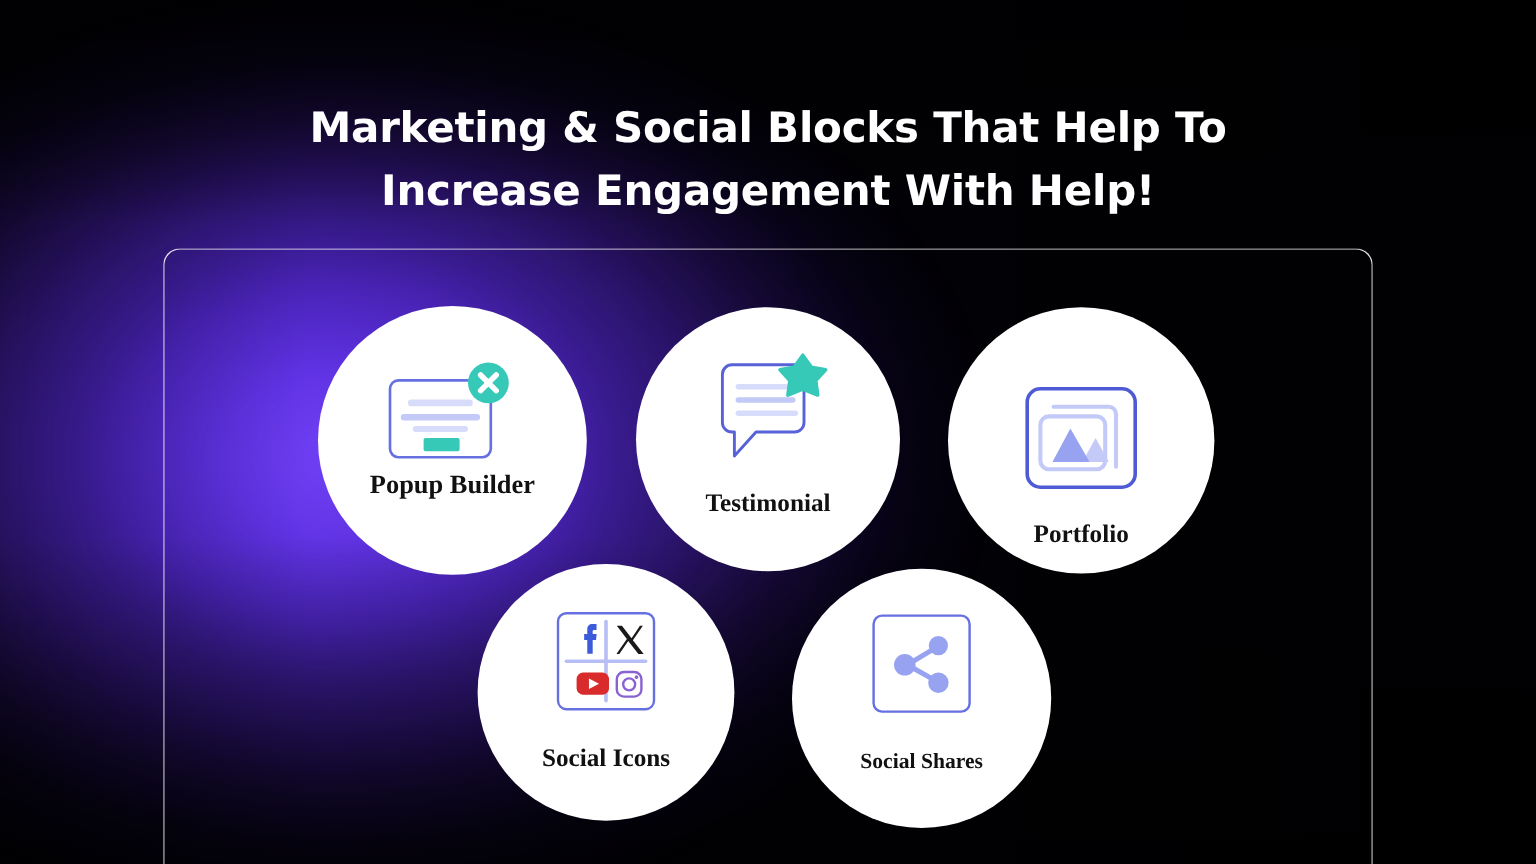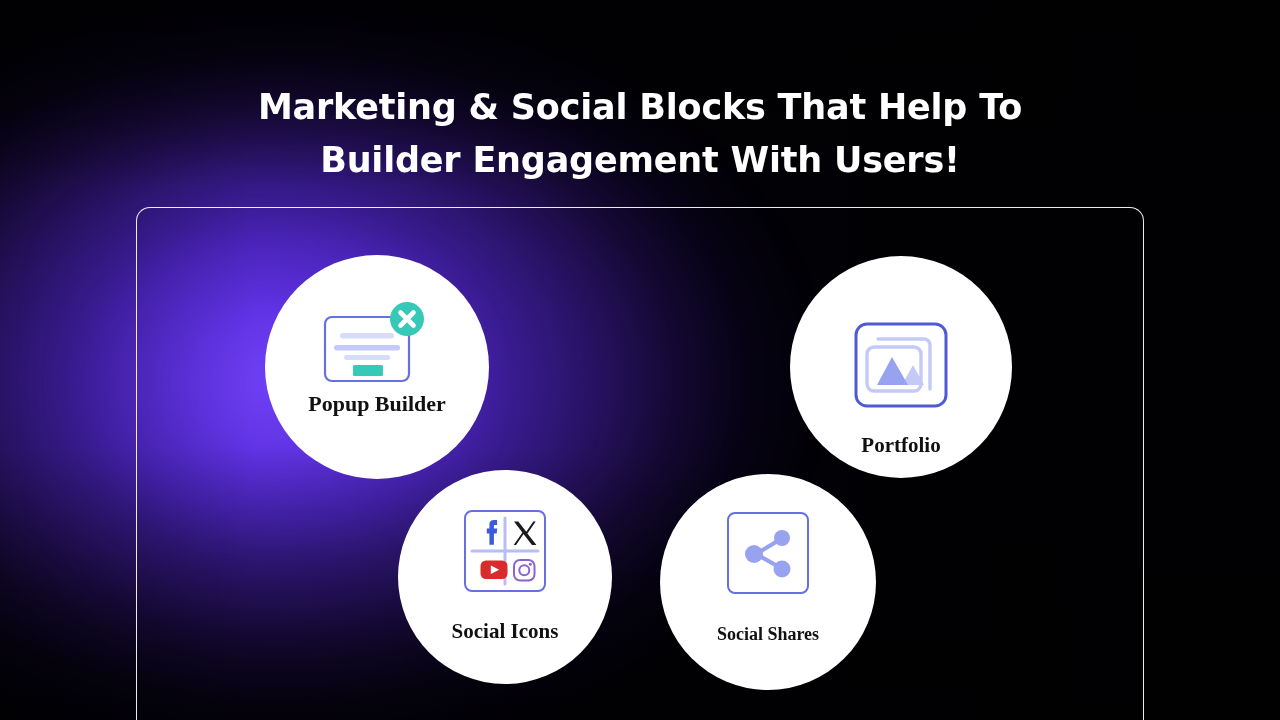--- a/index.html
+++ b/index.html
@@ -133,21 +133,21 @@
 
 <div id="stage">
 
   <div class="bg-base"></div>
   <div class="bg-glow-main"></div>
   <div class="bg-glow-soft"></div>
   <div class="bg-vignette"></div>
 
   <h1 class="heading">
     <span class="line">Marketing &amp; Social Blocks That Help To</span>
-    <span class="line">Builder Engagement With Users!</span>
+    <span class="line">Increase Engagement With Help!</span>
   </h1>
 
   <div class="card-frame"></div>
 
   <div class="bubble" id="bubble-popup">
     <div class="icon-wrap">
       <svg width="110" height="82" viewBox="0 0 110 82">
         <rect x="3" y="12" width="84" height="64" rx="7" ry="7" fill="#ffffff" stroke="#6670e0" stroke-width="2.2"></rect>
         <rect x="18" y="28" width="54" height="5.5" rx="2.7" fill="#d7dcfb"></rect>
         <rect x="12" y="40" width="66" height="5.5" rx="2.7" fill="#c3caf7"></rect>
@@ -155,20 +155,45 @@
         <rect x="31" y="60" width="30" height="11" rx="1.5" fill="#37c9b8"></rect>
         <g>
           <circle cx="85" cy="14" r="17" fill="#37c9b8"></circle>
           <path d="M78.5 7.5 L91.5 20.5 M91.5 7.5 L78.5 20.5" stroke="#ffffff" stroke-width="4.6" stroke-linecap="round"></path>
         </g>
       </svg>
     </div>
     <div class="bubble-label">Popup Builder</div>
   </div>
 
+  <div class="bubble" id="bubble-testi">
+    <div class="icon-wrap">
+      <svg width="100" height="92" viewBox="0 0 100 92">
+        <path d="M12 16
+                 a8 8 0 0 1 8 -8
+                 H72
+                 a8 8 0 0 1 8 8
+                 V56
+                 a8 8 0 0 1 -8 8
+                 H40
+                 L22 84
+                 V64
+                 H20
+                 a8 8 0 0 1 -8 -8
+                 Z" fill="#ffffff" stroke="#5762d8" stroke-width="2.4" stroke-linejoin="round"></path>
+        <rect x="23" y="24" width="44" height="4.6" rx="2.3" fill="#d7dcfb"></rect>
+        <rect x="23" y="35" width="50" height="4.6" rx="2.3" fill="#c3caf7"></rect>
+        <rect x="23" y="46" width="52" height="4.6" rx="2.3" fill="#d7dcfb"></rect>
+        <g>
+          <path d="M79 0 L86.2 10.0 L98 12.2 L89.8 21.2 L91.4 33.2 L79 28.2 L66.6 33.2 L68.2 21.2 L60 12.2 L71.8 10.0 Z" fill="#37c9b8" stroke="#37c9b8" stroke-width="3" stroke-linejoin="round"></path>
+        </g>
+      </svg>
+    </div>
+    <div class="bubble-label">Testimonial</div>
+  </div>
 
   <div class="bubble" id="bubble-port">
     <div class="icon-wrap">
       <svg width="102" height="92" viewBox="0 0 102 92">
         <rect x="6" y="5" width="90" height="82" rx="11" ry="11" fill="#ffffff" stroke="#4f5bd5" stroke-width="3"></rect>
         <path d="M28 20 H74 a6 6 0 0 1 6 6 V70" fill="none" stroke="#c3caf7" stroke-width="3.4" stroke-linecap="round"></path>
         <rect x="17" y="28" width="54" height="44" rx="7" ry="7" fill="#ffffff" stroke="#c3caf7" stroke-width="3.4"></rect>
         <path d="M52 66 L63 46 L74 66 Z" fill="#c3caf7"></path>
         <path d="M27 66 L42 38 L58 66 Z" fill="#97a3f0"></path>
       </svg>

